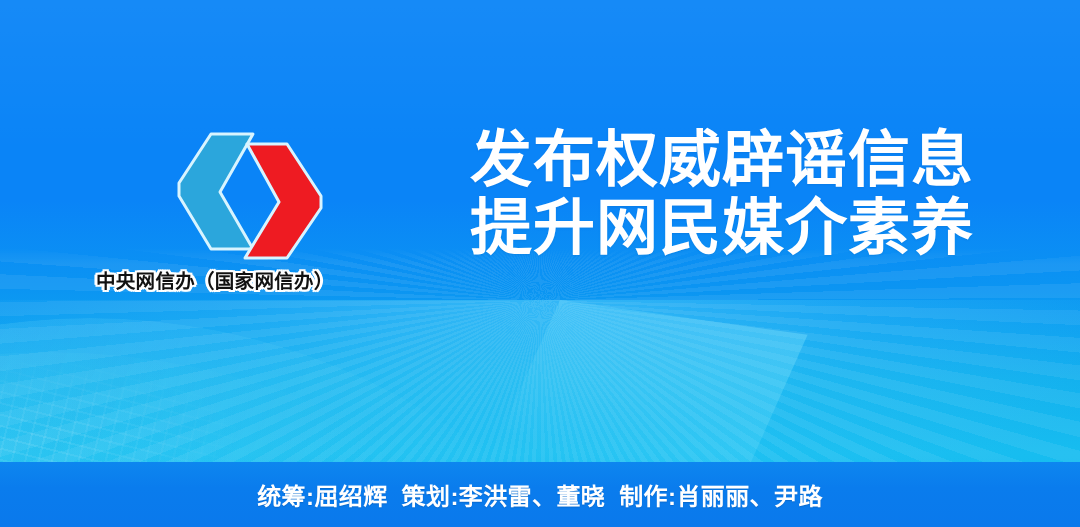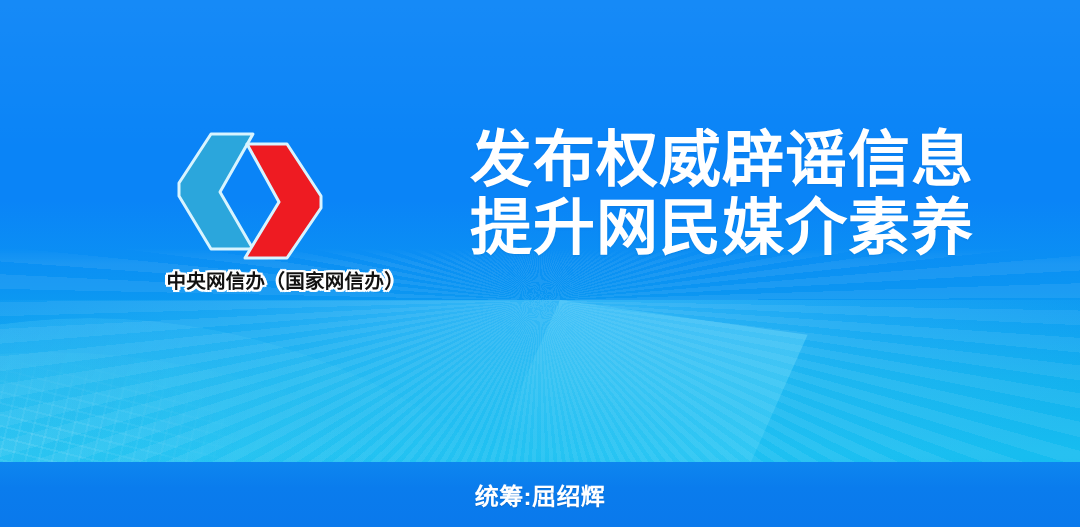--- a/index.html
+++ b/index.html
@@ -109,21 +109,21 @@
     left: 0; top: 0; right: 0; height: 150px;
     background: linear-gradient(180deg, rgba(255,255,255,0.05), rgba(255,255,255,0));
   }
 
   
   .logo-block {
     position: absolute;
     left: 96px;
     top: 128px;
     width: 308px;
-    text-align: right;
+    text-align: left;
   }
 
   .logo-mark {
     width: 150px;
     height: 136px;
     margin: 0 auto;
     display: block;
   }
 
   .logo-caption {
@@ -218,16 +218,18 @@
   </div>
 
   <div class="headline">
     <span class="hl-line">发布权威辟谣信息</span>
     <span class="hl-line">提升网民媒介素养</span>
   </div>
 
   <div class="credit-bar">
     <div class="credit-inner">
       <span class="credit-item">统筹:屈绍辉</span>
+      <span class="credit-item">策划:李洪雷、董晓</span>
+      <span class="credit-item">制作:肖丽丽、尹路</span>
     </div>
   </div>
 
 </div>
 
 </body></html>

